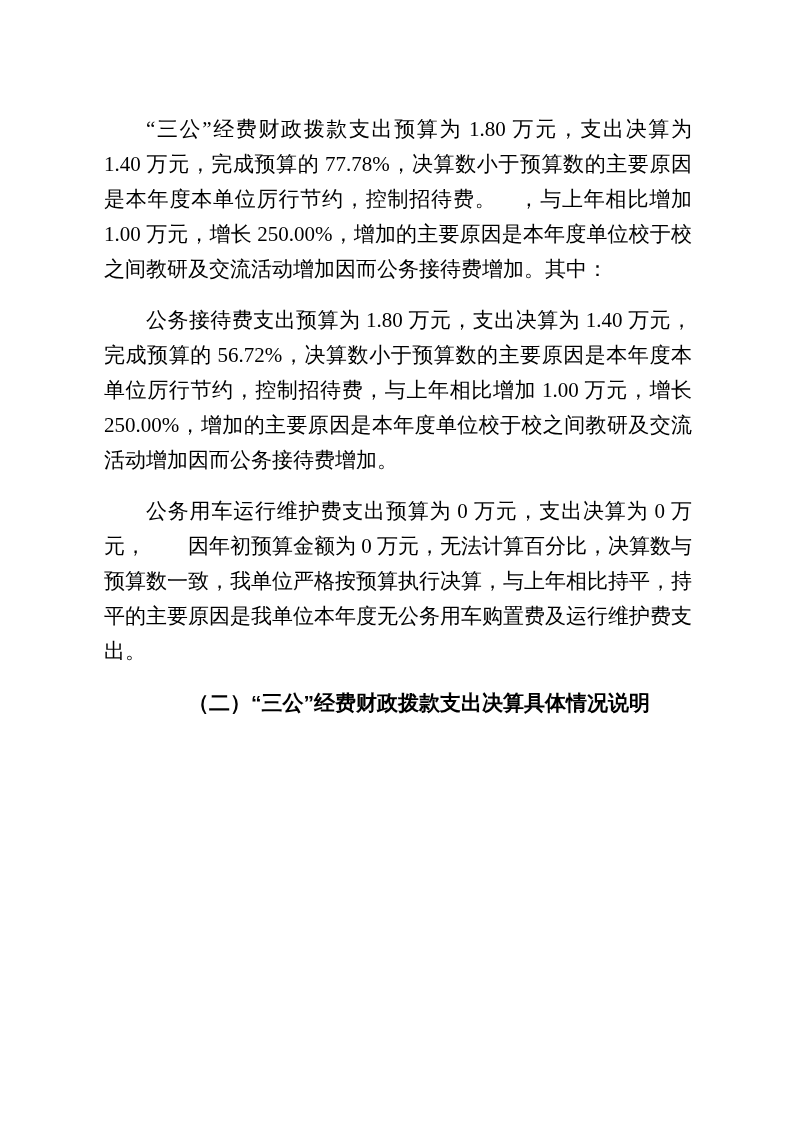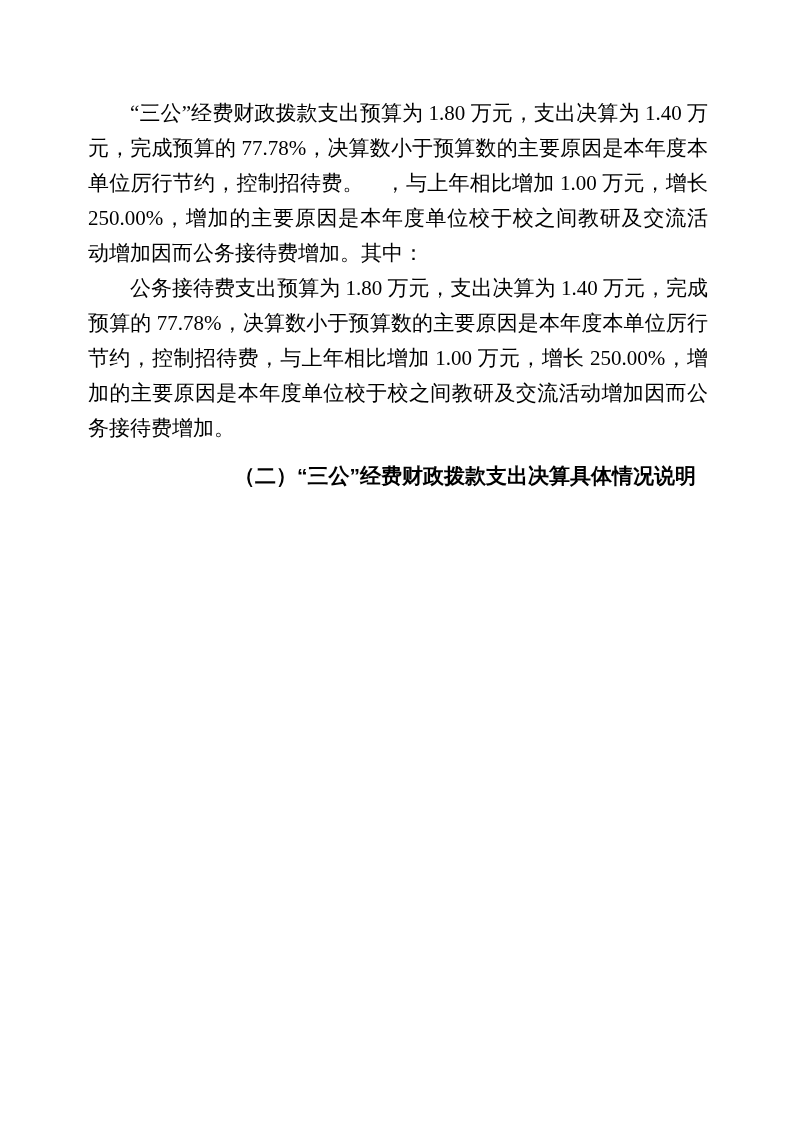--- a/index.html
+++ b/index.html
@@ -19,37 +19,38 @@
     left: 88px;
     top: 96px;
     width: 620px;
     color: #000000;
     font-family: "Liberation Serif", "DejaVu Serif", serif;
     font-size: 21px;
     line-height: 35px;
     text-align: justify;
   }
   .content p {
-    margin: 0;
+    margin: 16px;
     padding: 0;
     text-indent: 2em;
   }
   .content .heading {
-    margin: 12px;
+    margin: 0;
     padding: 0;
     text-indent: 2em;
     font-family: "Liberation Sans", "DejaVu Sans", sans-serif;
     font-weight: 700;
     font-size: 21px;
     line-height: 35px;
-    text-align: right;
+    text-align: center;
   }
 </style>
 </head>
 <body>
 
 <div class="page">
   <div class="content">
     <p>“三公”经费财政拨款支出预算为 1.80 万元，支出决算为 1.40 万元，完成预算的 77.78%，决算数小于预算数的主要原因是本年度本单位厉行节约，控制招待费。　，与上年相比增加 1.00 万元，增长 250.00%，增加的主要原因是本年度单位校于校之间教研及交流活动增加因而公务接待费增加。其中：</p>
-    <p>公务接待费支出预算为 1.80 万元，支出决算为 1.40 万元，完成预算的 77.78%，决算数小于预算数的主要原因是本年度本单位厉行节约，控制招待费，与上年相比增加 1.00 万元，增长 250.00%，增加的主要原因是本年度单位校于校之间教研及交流活动增加因而公务接待费增加。</p>
+    <p>公务接待费支出预算为 1.80 万元，支出决算为 1.40 万元，完成预算的 56.72%，决算数小于预算数的主要原因是本年度本单位厉行节约，控制招待费，与上年相比增加 1.00 万元，增长 250.00%，增加的主要原因是本年度单位校于校之间教研及交流活动增加因而公务接待费增加。</p>
+    <p>公务用车运行维护费支出预算为 0 万元，支出决算为 0 万元，　　因年初预算金额为 0 万元，无法计算百分比，决算数与预算数一致，我单位严格按预算执行决算，与上年相比持平，持平的主要原因是我单位本年度无公务用车购置费及运行维护费支出。</p>
     <p class="heading">（二）“三公”经费财政拨款支出决算具体情况说明</p>
   </div>
 </div>
 
 </body></html>

